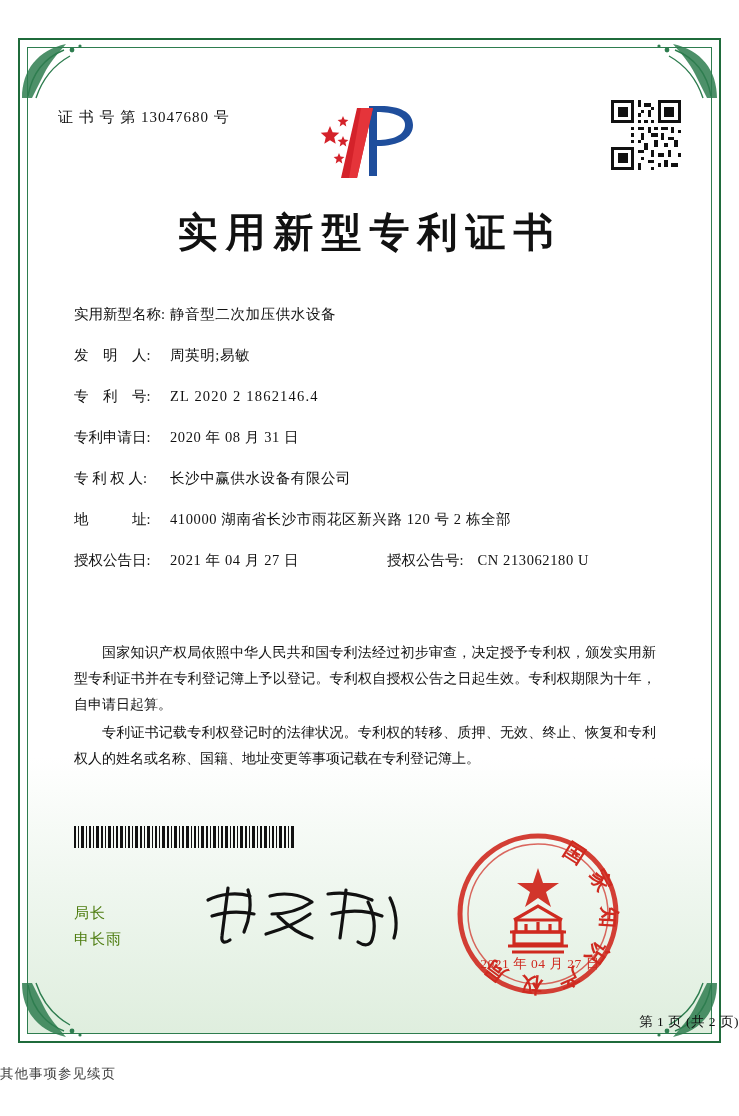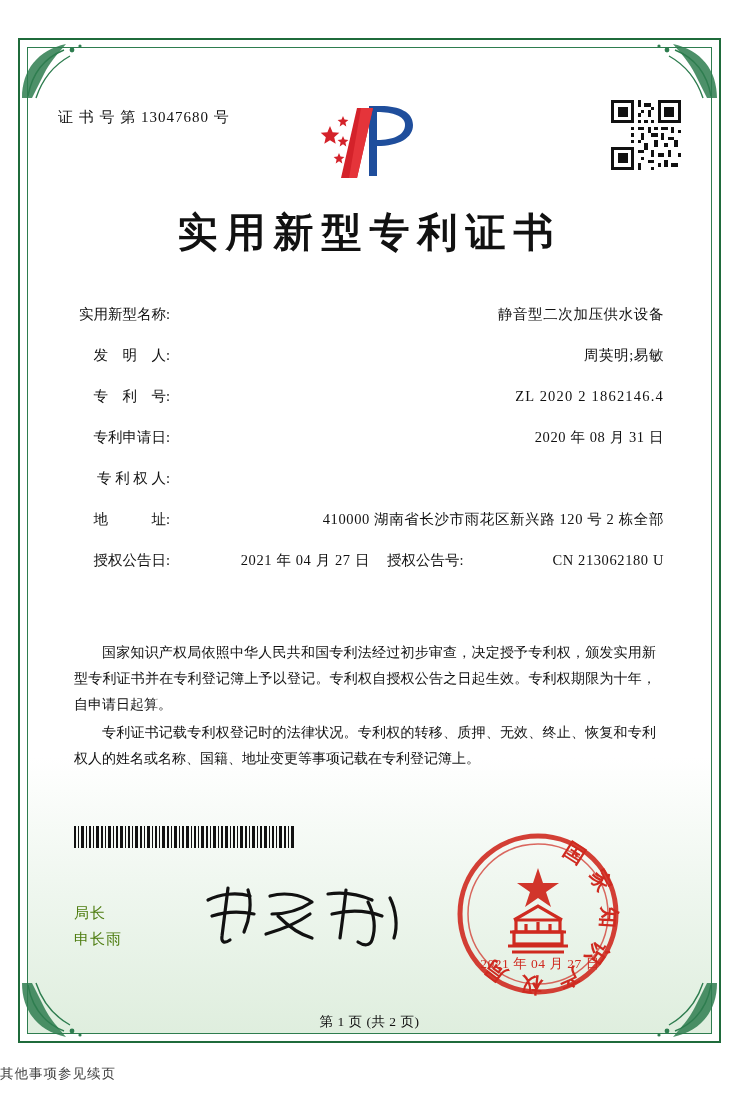--- a/index.html
+++ b/index.html
@@ -127,21 +127,20 @@
     left: 74px;
     top: 305px;
     width: 590px;
   }
   .field-row {
     display: flex;
     align-items: baseline;
     margin-bottom: 22px;
     font-size: 14.5px;
     color: #111;
-    text-align: right;
   }
   .field-label {
     width: 96px;
     flex: 0 0 96px;
     letter-spacing: 0px;
     white-space: nowrap;
   }
   .field-value {
     flex: 1;
     letter-spacing: 0.6px;
@@ -215,21 +214,21 @@
     color: #cf2a20;
     letter-spacing: 0.5px;
   }
 
   
   .page-no {
     position: absolute;
     left: 0;
     right: 0;
     top: 1013px;
-    text-align: center;
+    text-align: right;
     font-size: 13.5px;
     color: #111;
     letter-spacing: 0.5px;
   }
   .footer-note {
     position: absolute;
     left: 0;
     right: 0;
     top: 1065px;
     font-size: 13.5px;
@@ -394,20 +393,21 @@
       <div class="field-value mono">ZL 2020 2 1862146.4</div>
     </div>
 
     <div class="field-row">
       <div class="field-label">专利申请日:</div>
       <div class="field-value">2020 年 08 月 31 日</div>
     </div>
 
     <div class="field-row">
       <div class="field-label">专 利 权 人:</div>
+      <div class="field-value">长沙中赢供水设备有限公司</div>
     </div>
 
     <div class="field-row">
       <div class="field-label">地　　　址:</div>
       <div class="field-value">410000 湖南省长沙市雨花区新兴路 120 号 2 栋全部</div>
     </div>
 
     <div class="field-row">
       <div class="field-label">授权公告日:</div>
       <div class="field-value" style="flex:0 0 200px">2021 年 04 月 27 日</div>

